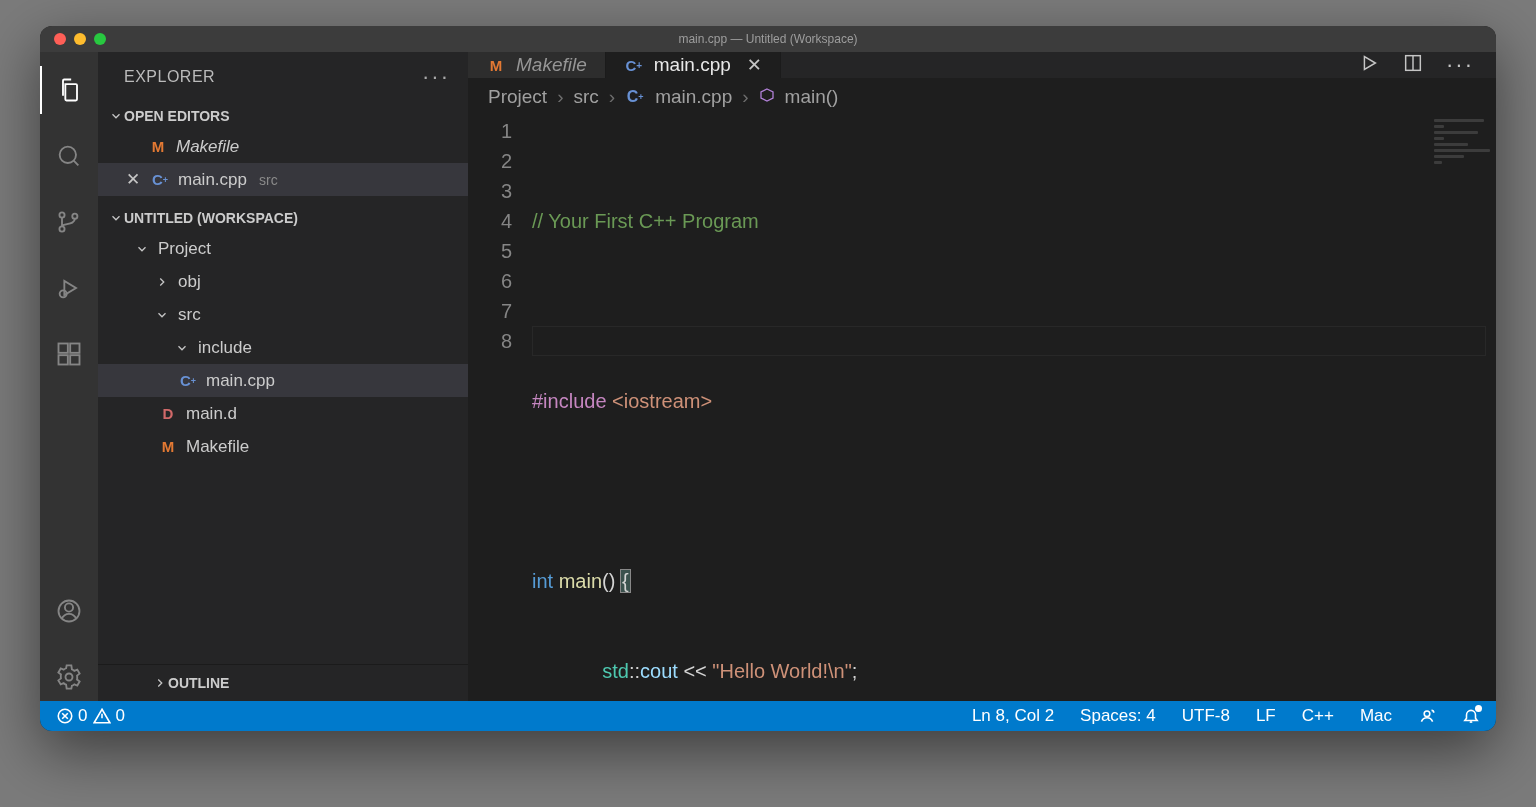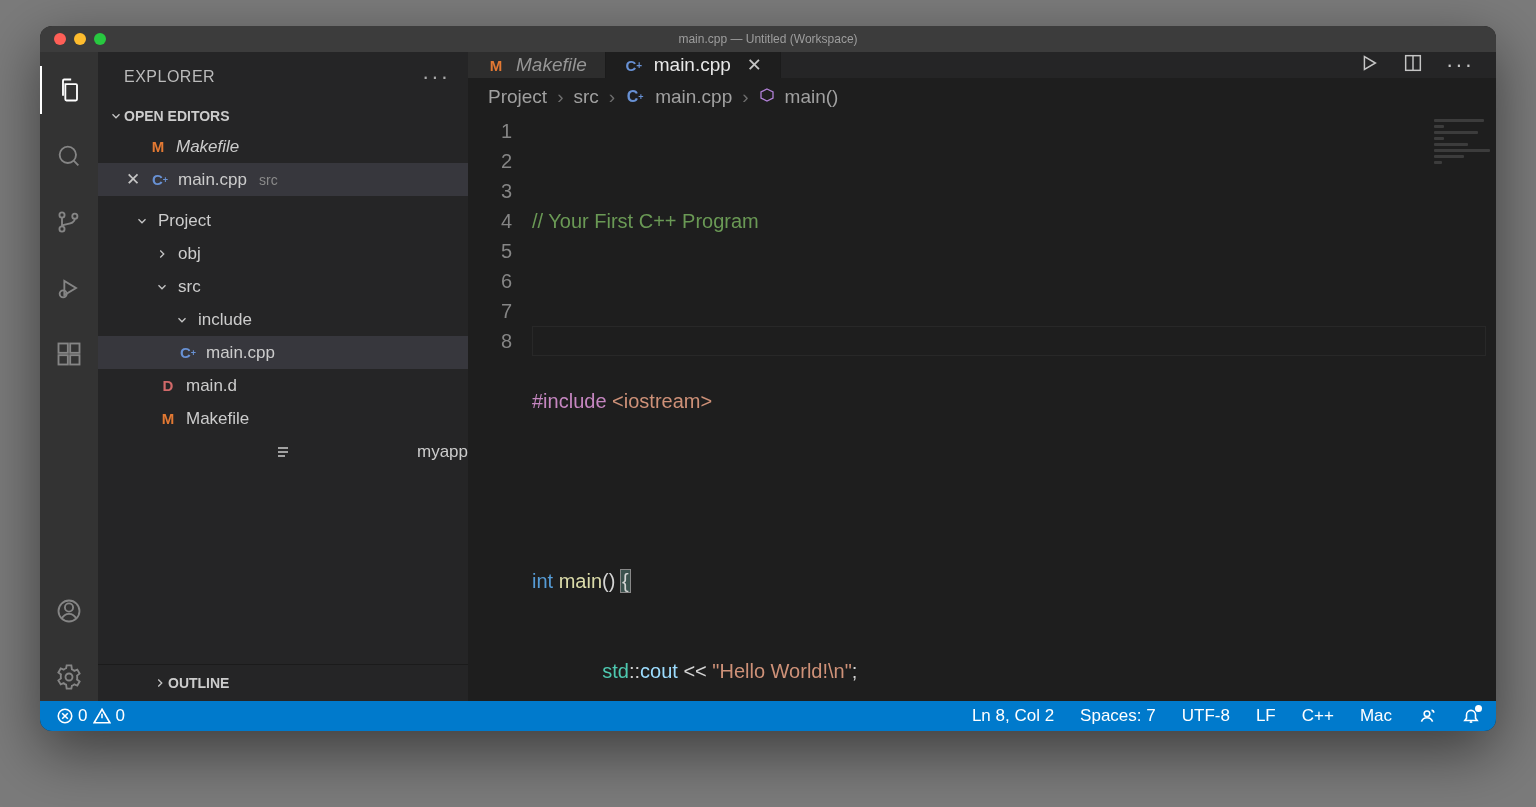--- a/index.html
+++ b/index.html
@@ -168,20 +168,28 @@
         <div class="tree-row active">
           <span class="pad" style="width:18px"></span>
           <span class="close-x">✕</span>
           <span class="ic c">C<sup style="font-size:9px">+</sup></span>
           <span>main.cpp</span>
           <span class="dim">src</span>
         </div>
       </div>
 
       <div class="sb-section">
+        <div class="sb-header">
+          <span class="chev">
+              <svg viewBox="0 0 16 16">
+                <path d="m4 6 4 4 4-4"></path>
+              </svg>
+            </span>
+          <span>UNTITLED (WORKSPACE)</span>
+        </div>
         <div class="tree-row">
           <span class="pad" style="width:28px"></span>
           <span class="chev">
               <svg viewBox="0 0 16 16">
                 <path d="m4 6 4 4 4-4"></path>
               </svg>
             </span>
           <span>Project</span>
         </div>
         <div class="tree-row">
@@ -218,29 +226,20 @@
         </div>
         <div class="tree-row">
           <span class="pad" style="width:52px"></span>
           <span class="ic d">D</span>
           <span>main.d</span>
         </div>
         <div class="tree-row">
           <span class="pad" style="width:52px"></span>
           <span class="ic m">M</span>
           <span>Makefile</span>
-        </div>
-        <div class="tree-row">
-          <span class="pad" style="width:52px"></span>
-          <span class="ic lines">
-            <svg viewBox="0 0 16 16" width="16" height="16" stroke="currentColor" stroke-width="1.5">
-                <path d="M3 4h10M3 8h10M3 12h7"></path>
-              </svg>
-          </span>
-          <span>myapp</span>
         </div>
       </div>
 
       <div class="sb-section outline">
         <div class="sb-header">
           <span class="chev">
               <svg viewBox="0 0 16 16">
                 <path d="m6 4 4 4-4 4"></path>
               </svg>
             </span>
@@ -337,21 +336,21 @@
       <span class="sitem">
         <svg viewBox="0 0 16 16" fill="none" stroke="currentColor" stroke-width="1.4">
             <path d="M8 2 15 14H1z"></path>
             <path d="M8 6v4M8 12h0"></path>
           </svg>
         <span>0</span>
       </span>
     </div>
     <div class="right">
       <span class="sitem">Ln 8, Col 2</span>
-      <span class="sitem">Spaces: 7</span>
+      <span class="sitem">Spaces: 4</span>
       <span class="sitem">UTF-8</span>
       <span class="sitem">LF</span>
       <span class="sitem">C++</span>
       <span class="sitem">Mac</span>
       <span class="sitem">
         <svg viewBox="0 0 16 16" fill="none" stroke="currentColor" stroke-width="1.4">
             <circle cx="8" cy="6" r="2.5"></circle>
             <path d="M3 13c1-2.5 3-3.5 5-3.5s4 1 5 3.5"></path>
             <path d="M12 3c1 0 2 1 2 2"></path>
           </svg>

